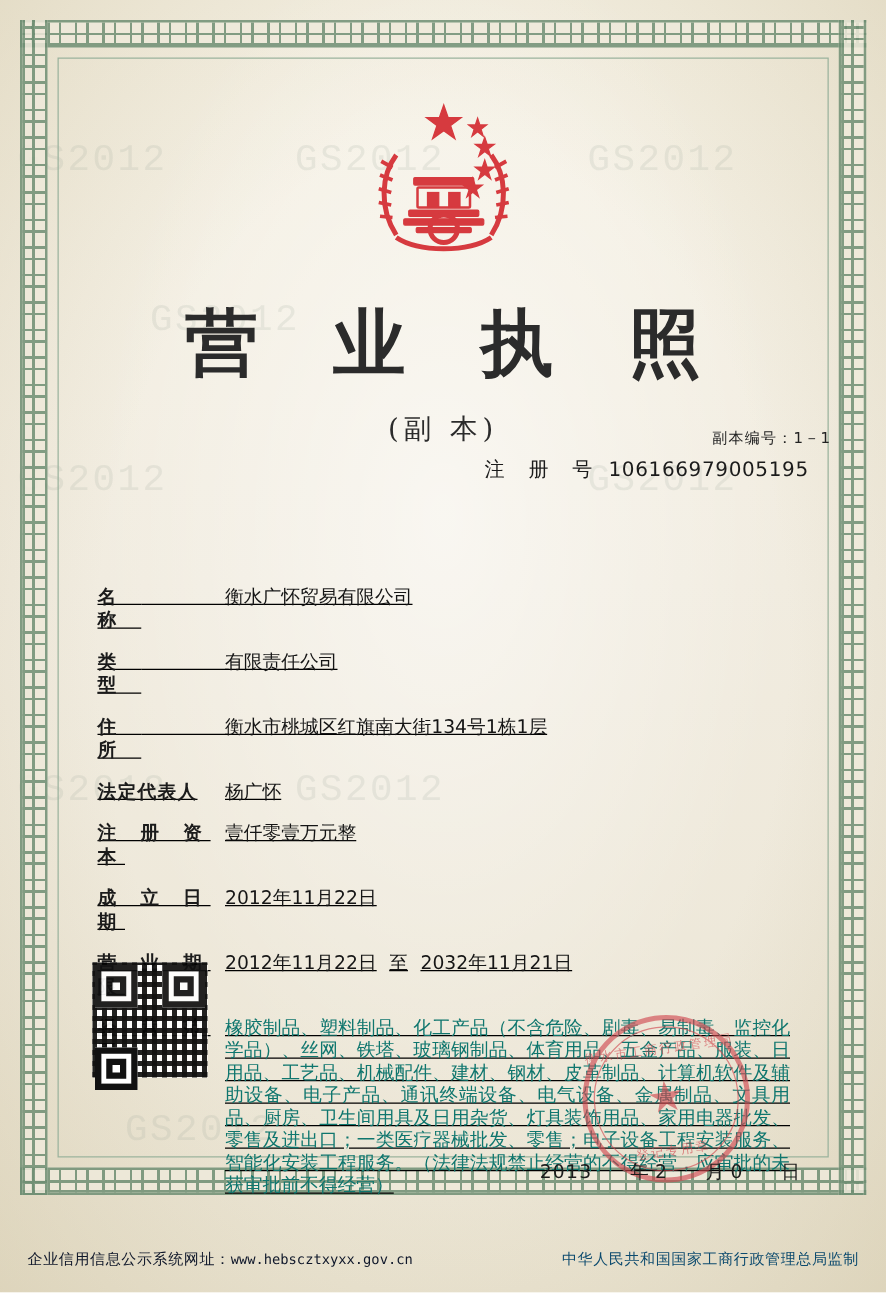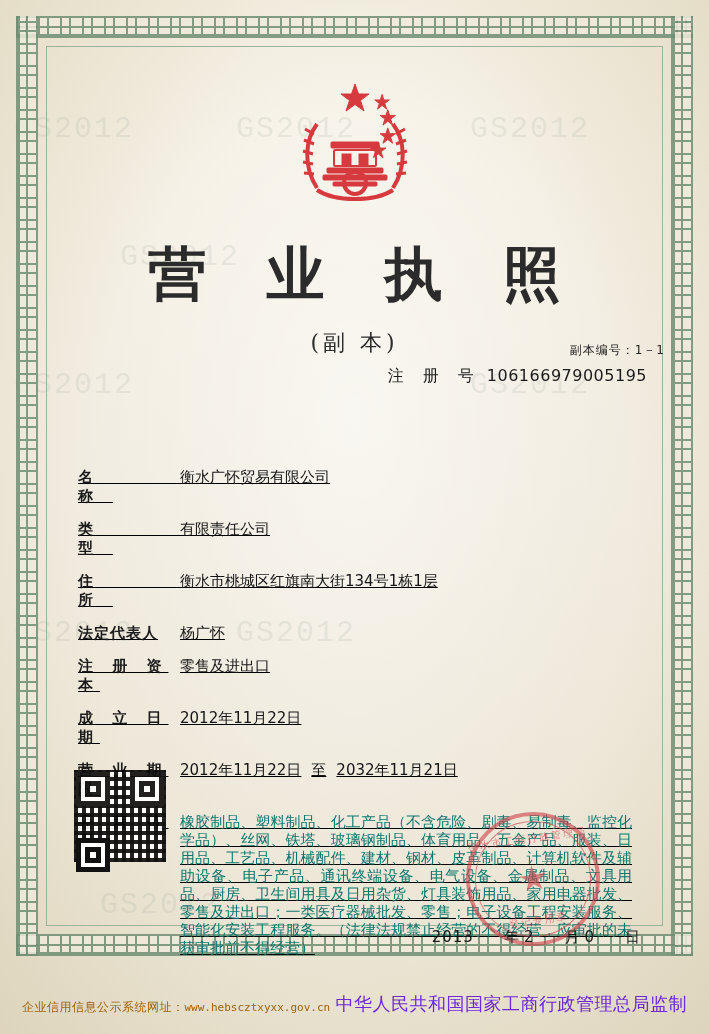--- a/index.html
+++ b/index.html
@@ -310,35 +310,35 @@
   }
   .dateline span.n { margin: 0 4px; }
   .dateline span.gap { display: inline-block; width: 26px; }
 
   
   .footer-left {
     position: absolute;
     left: 22px;
     bottom: 18px;
     font-size: 12px;
-    color: #a16207;
+    color: #0f172a;
     letter-spacing: .5px;
     font-family: "DejaVu Sans", "Liberation Sans", sans-serif;
   }
   .footer-left .url {
     font-family: "DejaVu Sans Mono", "Liberation Mono", monospace;
     letter-spacing: 0;
     font-size: 11px;
   }
   .footer-right {
     position: absolute;
     right: 22px;
     bottom: 18px;
-    font-size: 18px;
-    color: #6d28d9;
+    font-size: 12px;
+    color: #0c4a6e;
     letter-spacing: .5px;
     font-family: Liberation Sans, sans-serif;
   }
 </style>
 </head>
 <body>
 
 <div class="page">
   <div class="paper-tex"></div>
 
@@ -414,21 +414,21 @@
     <div class="field">
       <div class="f-label sp5">住　　所</div>
       <div class="f-value">衡水市桃城区红旗南大街134号1栋1层</div>
     </div>
     <div class="field">
       <div class="f-label sp0">法定代表人</div>
       <div class="f-value">杨广怀</div>
     </div>
     <div class="field">
       <div class="f-label sp3">注 册 资 本</div>
-      <div class="f-value">零售及进出口</div>
+      <div class="f-value">壹仟零壹万元整</div>
     </div>
     <div class="field">
       <div class="f-label sp3">成 立 日 期</div>
       <div class="f-value">2012年11月22日</div>
     </div>
     <div class="field">
       <div class="f-label sp3">营 业 期 限</div>
       <div class="f-value">
         <span>2012年11月22日</span><span class="term-mid">至</span><span>2032年11月21日</span>
       </div>

